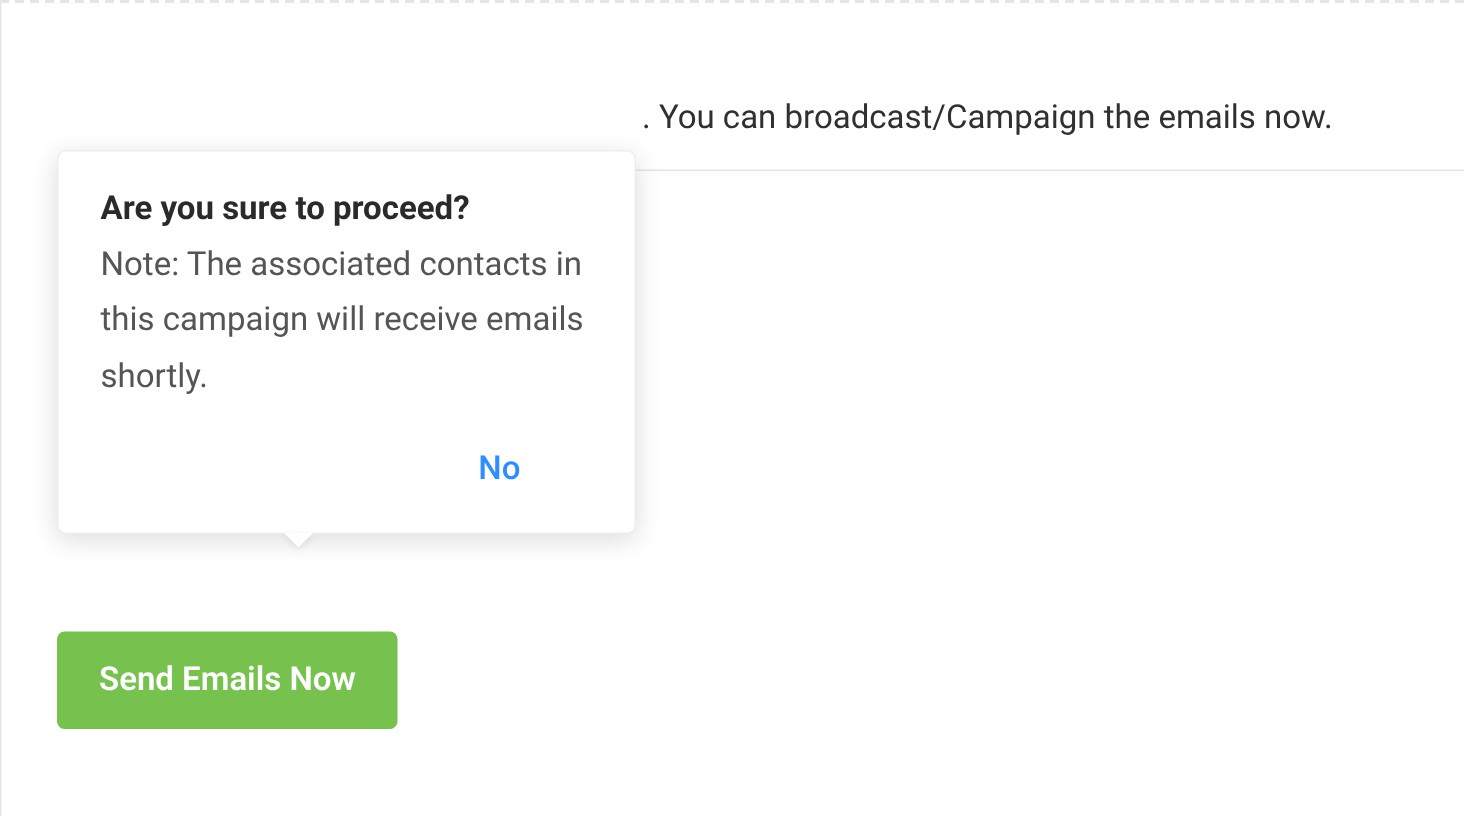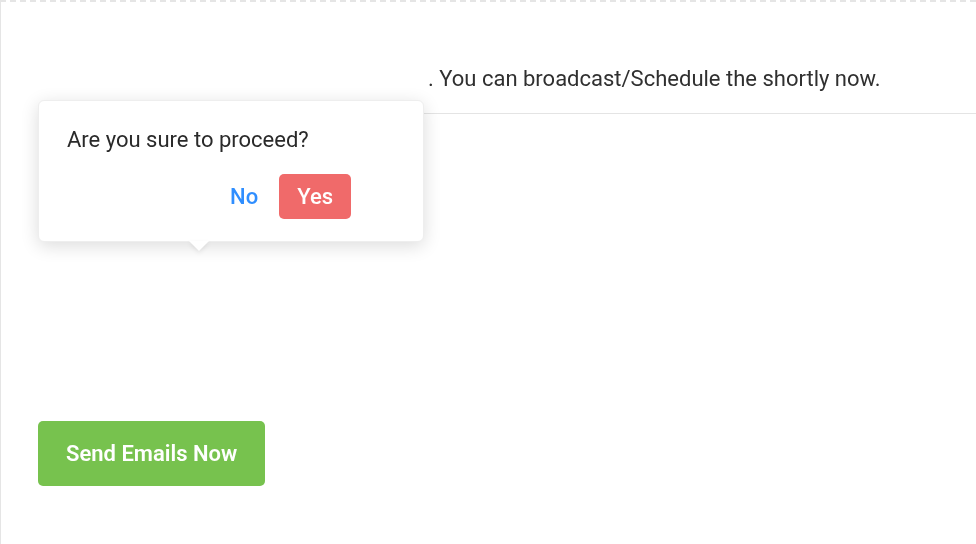--- a/index.html
+++ b/index.html
@@ -87,21 +87,21 @@
       width: 0;
       height: 0;
       border-left: 10px solid transparent;
       border-right: 10px solid transparent;
       border-top: 10px solid #fff;
       filter: drop-shadow(0 2px 2px rgba(0,0,0,0.08));
     }
     .popover-title {
       color: #2a2a2a;
       font-size: 22px;
-      font-weight: 400;
+      font-weight: 700;
       margin-bottom: 6px;
     }
     .popover-note {
       color: #555;
       font-size: 22px;
       font-weight: 400;
       line-height: 1.7;
     }
     .popover-actions {
       display: flex;
@@ -133,25 +133,25 @@
       font-family: inherit;
     }
   </style>
 </head>
 <body>
 
 <div class="top-border"></div>
 <div class="side-border"></div>
 
 <div class="content">
-  <div class="desc-visible">. You can broadcast/Schedule the shortly now.</div>
+  <div class="desc-visible">. You can broadcast/Campaign the emails now.</div>
   <div class="hr"></div>
 </div>
 
 <button class="send-button">Send Emails Now</button>
 
 <div class="popover">
   <div class="popover-title">Are you sure to proceed?</div>
+  <div class="popover-note">Note: The associated contacts in this campaign will receive emails shortly.</div>
   <div class="popover-actions">
     <button class="btn-no">No</button>
-    <button class="btn-yes">Yes</button>
   </div>
 </div>
 
 </body></html>

